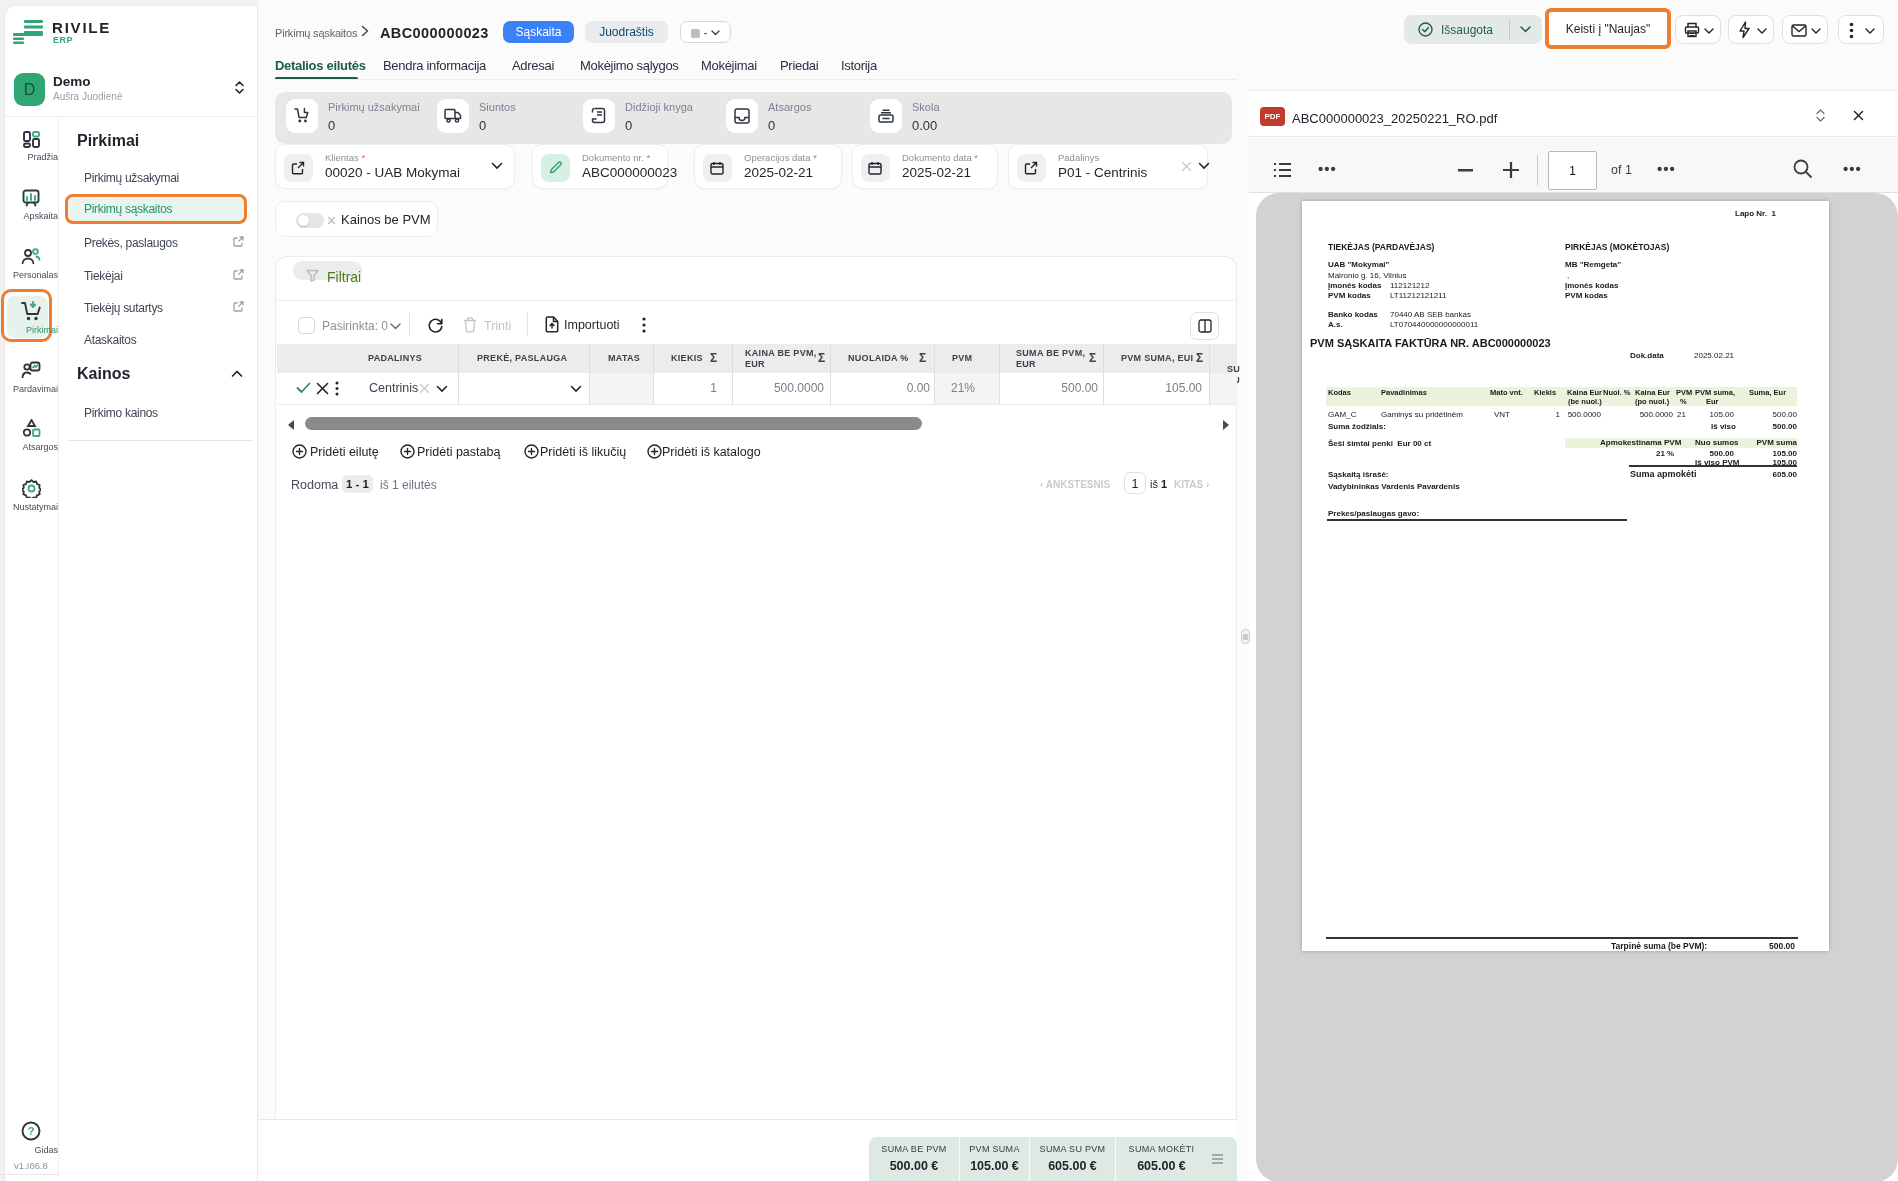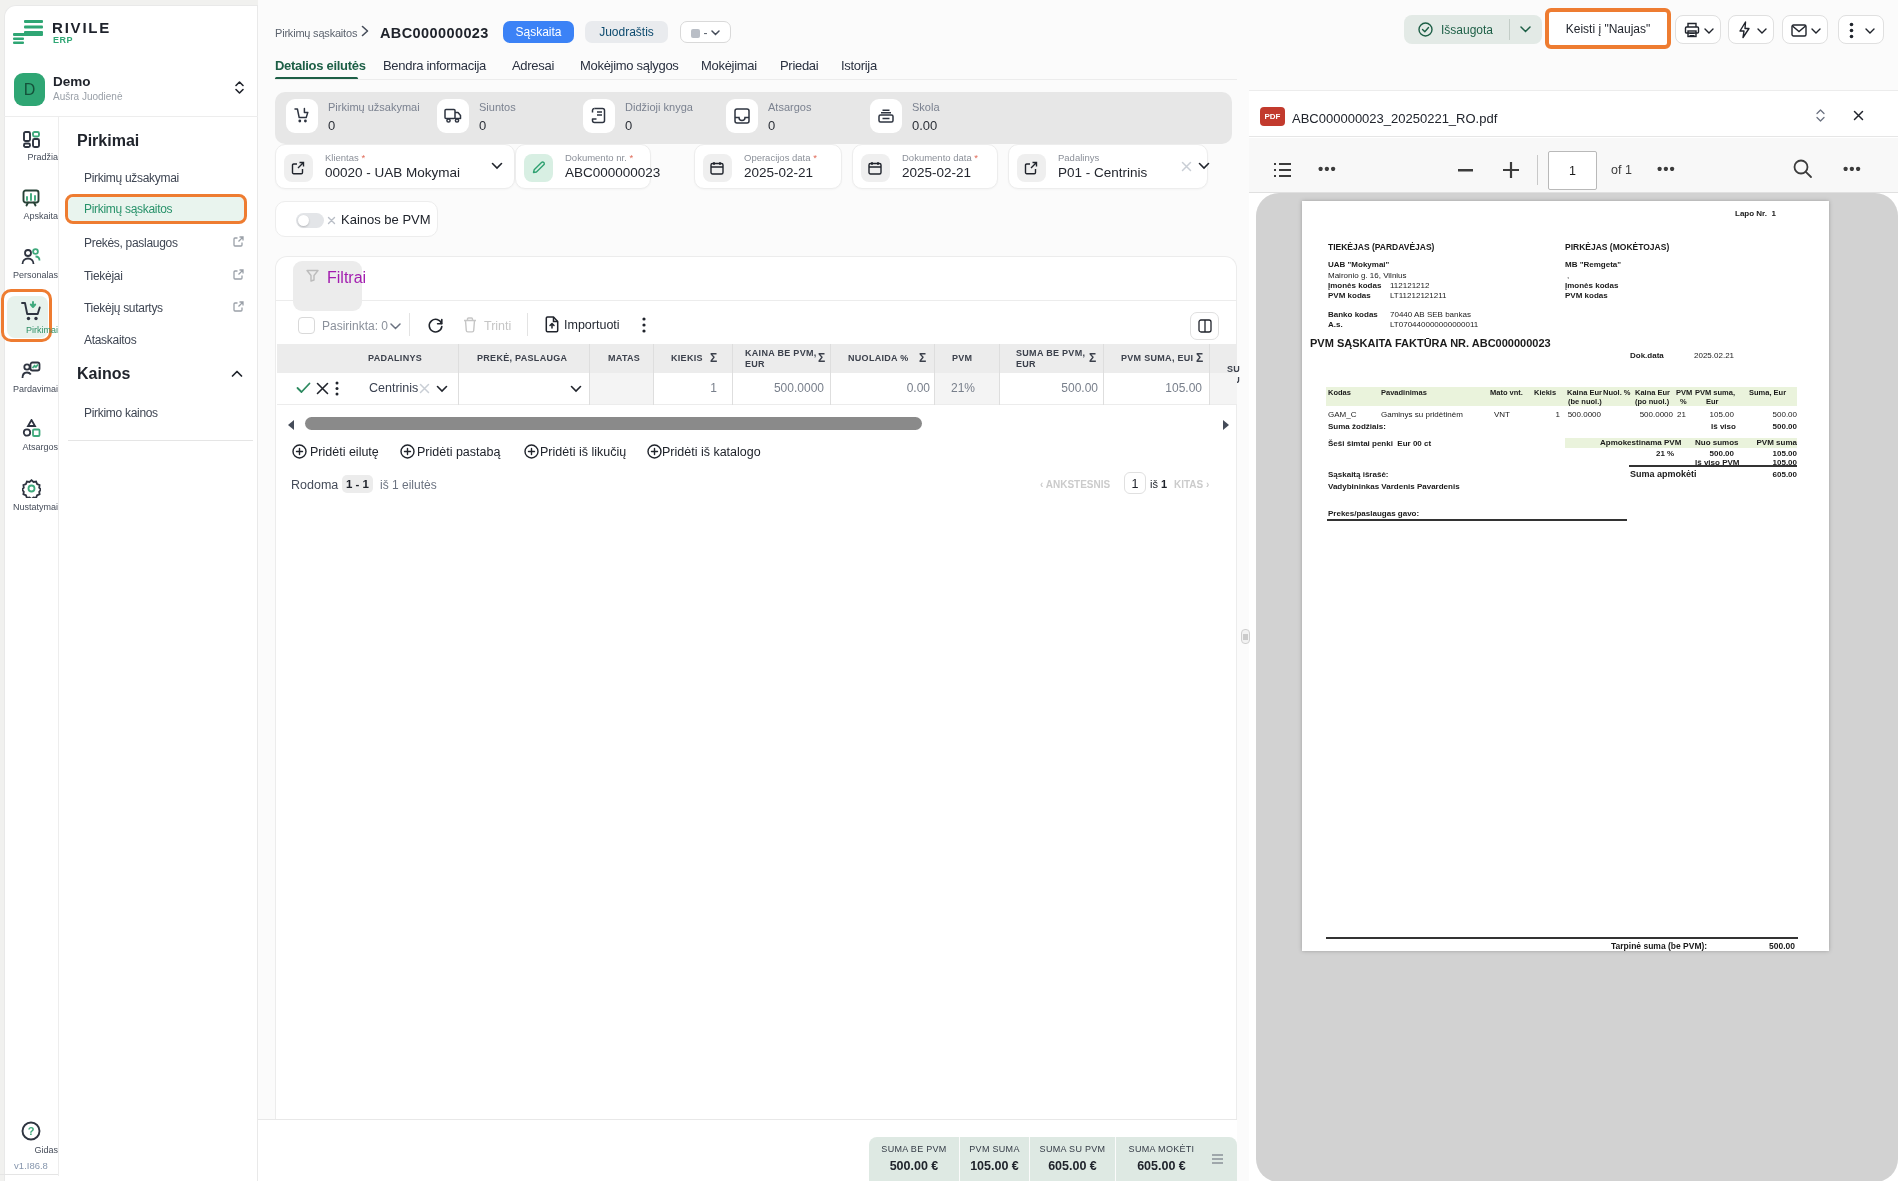--- a/index.html
+++ b/index.html
@@ -60,21 +60,21 @@
 .fcard { position:absolute; top:144px; height:45px; background:#fff; border:1px solid #ededed; border-radius:10px; box-shadow:0 1px 2px rgba(0,0,0,0.03); }
 .ficon { position:absolute; top:9px; width:29px; height:28px; background:#efefef; border-radius:8px; }
 .flabel { position:absolute; top:7px; font-size:9.5px; color:#8a8f98; }
 .flabel i { color:#e06c5a; font-style:normal; }
 .fval { position:absolute; top:20px; font-size:13.5px; color:#23262e; }
 
 #togglecard { left:17px; top:201px; width:163px; height:36px; background:#fff; border:1px solid #ededed; border-radius:10px; }
 
 
 #tablecard { left:17px; top:256px; width:962px; height:863px; background:#fff; border:1px solid #ececec; border-radius:12px 12px 0 0; border-bottom:none; }
-#filtrai { left:17px; top:4px; width:69px; height:50px; background:#ececec; border-radius:9px; color:#a21caf; font-size:16px; }
+#filtrai { left:17px; top:4px; width:69px; height:19px; background:#ececec; border-radius:9px; color:#4d7c0f; font-size:14px; }
 #tc-div1 { left:0; top:43px; width:100%; height:1px; background:#ececec; }
 
 
 #thead { left:1px; top:87px; width:960px; height:29px; background:#ececec; }
 .th { position:absolute; top:0; height:29px; font-size:9px; font-weight:bold; color:#3c414c; letter-spacing:0.3px; line-height:29px; }
 #trow { left:1px; top:116px; width:960px; height:32px; background:#fff; border-bottom:1px solid #ececec; }
 .td { position:absolute; top:0; height:31px; font-size:12px; color:#787f8b; line-height:31px; }
 .colline { position:absolute; top:0; width:1px; height:61px; background:#dedede; }
 
 
@@ -244,21 +244,21 @@
             <path d="M11.5 8 V11.5 a1.2 1.2 0 0 1 -1.2 1.2 H2.7 a1.2 1.2 0 0 1 -1.2-1.2 V4.2 a1.2 1.2 0 0 1 1.2-1.2 H6"></path>
             <path d="M8.5 1.5 H12.5 V5.5 M12.5 1.5 L7 7"></path>
           </g>
         </svg></div>
    <div class="flabel" style="left:49px">Klientas <i>*</i></div>
    <div class="fval" style="left:49px">00020 - UAB Mokymai</div>
    <svg class="abs" style="left:215px;top:17px" width="12" height="8" viewBox="0 0 12 8">
         <path d="M1.5 1.5 L6 6 L10.5 1.5" fill="none" stroke="#20242c" stroke-width="1.6" stroke-linecap="round"></path>
       </svg>
  </div>
- <div class="fcard" style="left:257px;width:136px">
+ <div class="fcard" style="left:274px;width:136px">
    <div class="ficon" style="left:8px;background:#d8efe3"><svg style="margin:7px 0 0 8px" width="13" height="13" viewBox="0 0 13 13">
           <path d="M1.5 11.5 L2.2 8.8 L9.5 1.5 a1.6 1.6 0 0 1 2.3 2.3 L4.4 11 L1.5 11.5 Z" fill="none" stroke="#2fa171" stroke-width="1.4" stroke-linejoin="round"></path>
         </svg></div>
    <div class="flabel" style="left:49px">Dokumento nr. <i>*</i></div>
    <div class="fval" style="left:49px">ABC000000023</div>
  </div>
  <div class="fcard" style="left:436px;width:148px">
    <div class="ficon" style="left:8px"><svg style="margin:7px 0 0 7px" width="14" height="14" viewBox="0 0 14 14">
           <g fill="none" stroke="#20242c" stroke-width="1.4">
             <rect x="1" y="2.5" width="12" height="10.5" rx="1.5"></rect>

